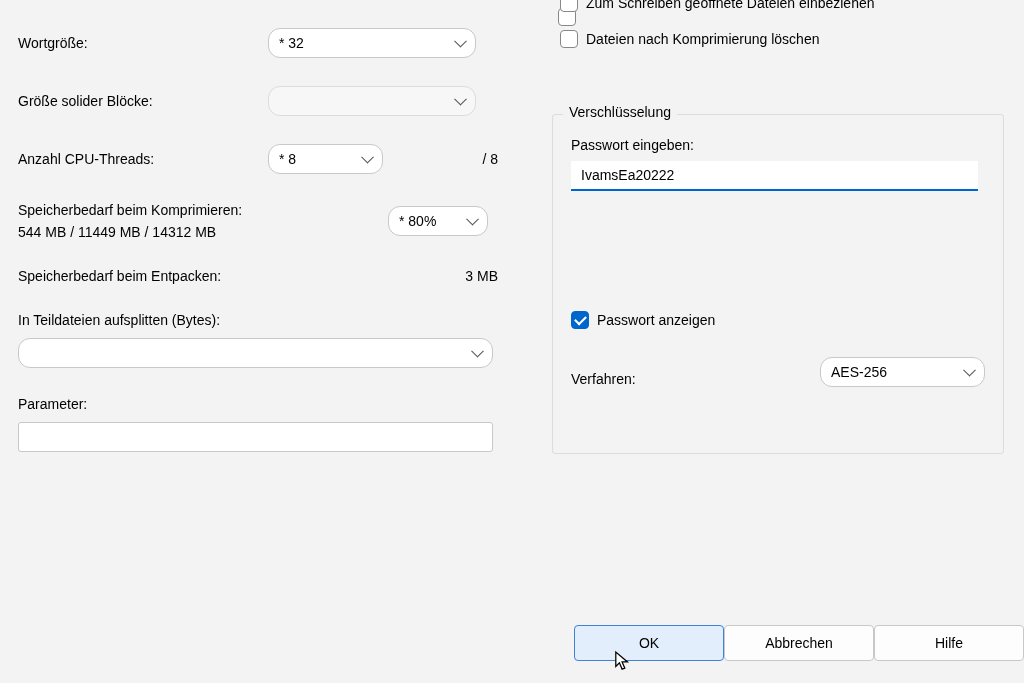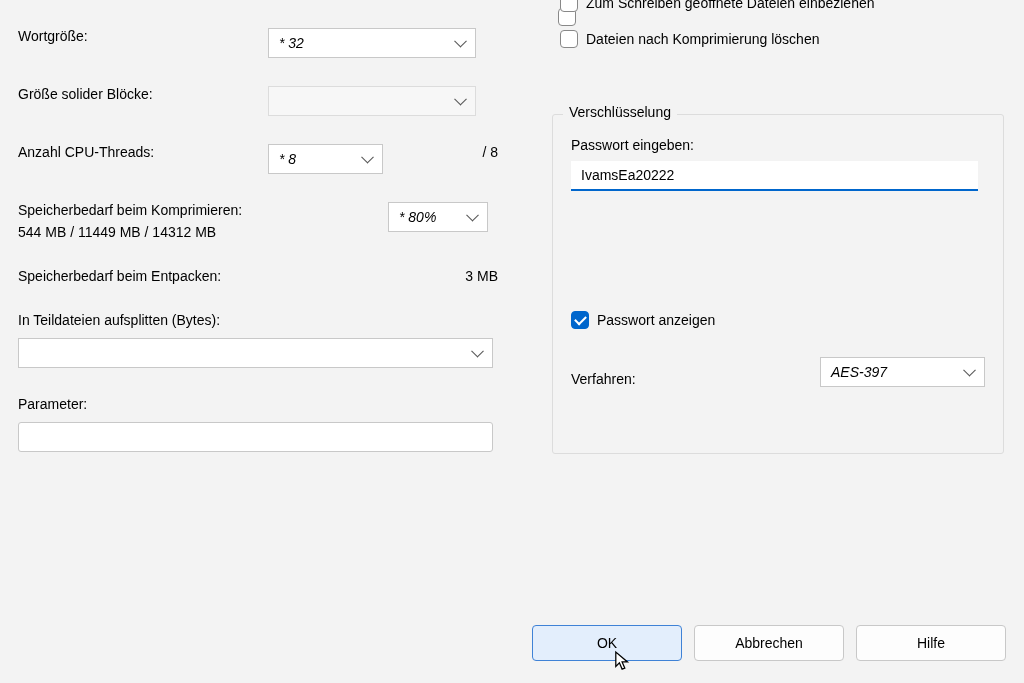--- a/index.html
+++ b/index.html
@@ -27,41 +27,41 @@
     .left-col {
       flex: 0 0 480px;
       padding-top: 28px;
     }
     .right-col {
       flex: 1;
       padding-top: 16px;
     }
     .form-row {
       display: flex;
+      align-items: center;
       margin-bottom: 28px;
     }
     .form-row > label {
       flex: 0 0 250px;
     }
     .form-label-only {
       margin-bottom: 10px;
     }
     .combo {
       background: #fff;
       border: 1px solid #c8c8c8;
-      border-radius: 0;
+      border-radius: 12px;
       height: 30px;
       padding: 0 28px 0 10px;
       font-size: 14px;
       font-family: inherit;
       position: relative;
       display: flex;
       align-items: center;
       cursor: default;
-      font-style: italic;
     }
     .combo-disabled {
       background: #f7f7f7;
       border-color: #dcdcdc;
     }
     .combo::after {
       content: "";
       position: absolute;
       right: 10px;
       top: 50%;
@@ -164,23 +164,23 @@
       margin-left: 26px;
       font-size:14px;
       color:#000;
       line-height:1;
       margin-top:-2px;
     }
     .pw-show-row { margin-top: 120px; text-align: right; }
     .buttons {
       position:absolute;
       bottom: 22px;
-      right: 18px;
-      display:flex;
-      gap:12px;
+      right: 0;
+      display:flex;
+      gap:0;
     }
     .btn {
       width: 150px;
       height: 36px;
       border: 1px solid #c8c8c8;
       background: #fdfdfd;
       border-radius: 4px;
       font-size:14px;
       font-family:inherit;
       cursor:pointer;
@@ -295,21 +295,21 @@
         <input class="pw-input" type="text" value="IvamsEa20222" style="">
 
         <div class="checkbox-row pw-show-row">
           <div class="cb checked"></div>
           <span>Passwort anzeigen</span>
         </div>
 
         <div class="verfahren-row">
           <span>Verfahren:</span>
           <div class="combo">
-            <span>AES-397</span>
+            <span>AES-256</span>
           </div>
         </div>
       </div>
 
     </div>
   </div>
 
   <div class="buttons">
     <div class="btn btn-primary">
       <span>OK</span>

